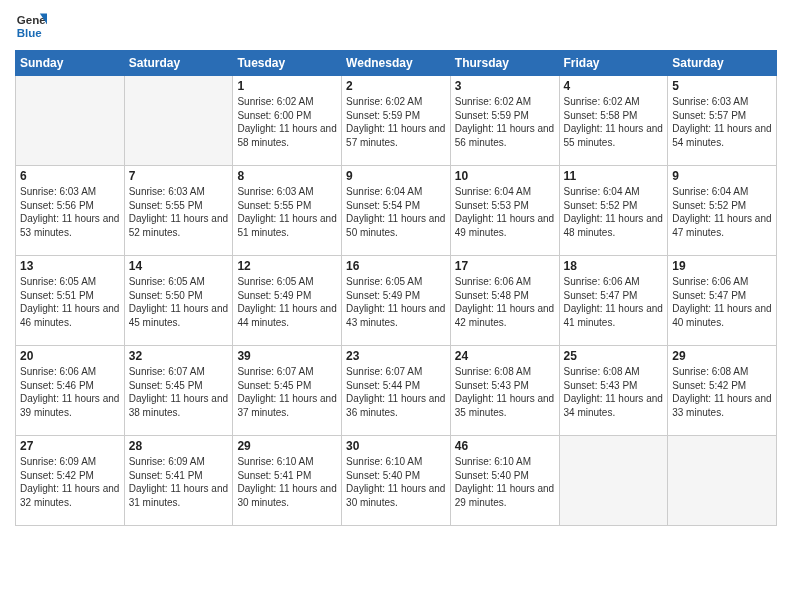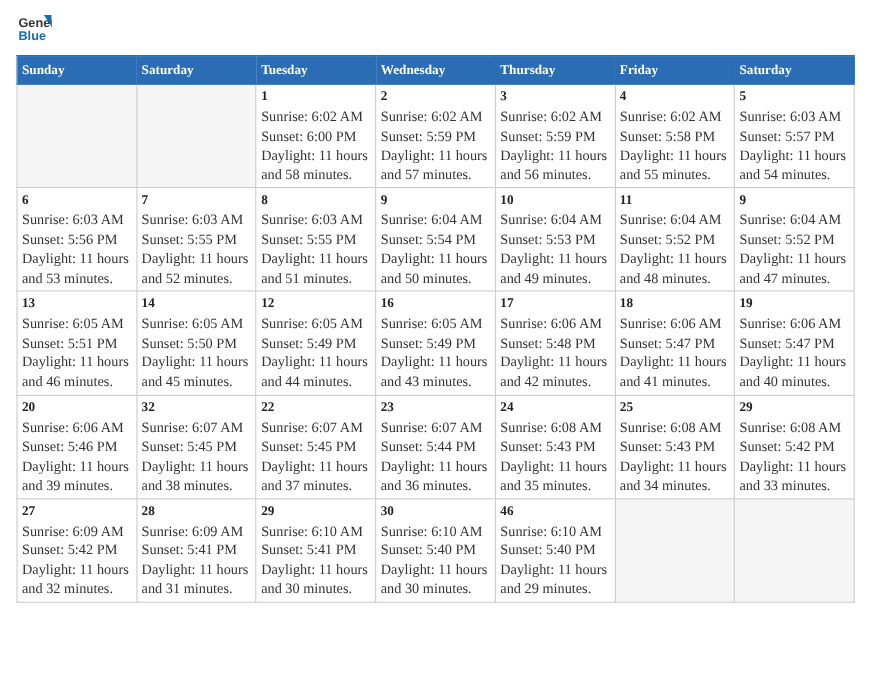--- a/index.html
+++ b/index.html
@@ -42,21 +42,20 @@
     }
     .location {
       font-size: 14px;
       color: #555;
       margin-top: 2px;
     }
     .calendar {
       width: 100%;
       border-collapse: collapse;
       font-size: 10.5px;
-      font-family: Liberation Serif, serif;
     }
     .calendar th {
       background: #2a6db5;
       color: #fff;
       padding: 5px 4px;
       text-align: left;
       font-size: 12px;
       font-weight: bold;
       border: 1px solid #2a6db5;
     }
@@ -71,21 +70,21 @@
     .calendar td.empty {
       background: #f5f5f5;
     }
     .day-num {
       font-size: 12px;
       font-weight: bold;
       margin-bottom: 2px;
       color: #222;
     }
     .cell-info {
-      font-size: 13px;
+      font-size: 10px;
       color: #333;
       line-height: 1.35;
     }
   </style>
 </head>
 <body>
 
 <div class="page">
   <div class="header">
     <div class="logo">
@@ -247,21 +246,21 @@
 Sunset: 5:46 PM
 Daylight: 11 hours and 39 minutes.</div>
           </td>
           <td>
             <div class="day-num">32</div>
             <div class="cell-info" style="white-space: pre-line;">Sunrise: 6:07 AM
 Sunset: 5:45 PM
 Daylight: 11 hours and 38 minutes.</div>
           </td>
           <td>
-            <div class="day-num">22</div>
+            <div class="day-num">39</div>
             <div class="cell-info" style="white-space: pre-line;">Sunrise: 6:07 AM
 Sunset: 5:45 PM
 Daylight: 11 hours and 37 minutes.</div>
           </td>
           <td>
             <div class="day-num">23</div>
             <div class="cell-info" style="white-space: pre-line;">Sunrise: 6:07 AM
 Sunset: 5:44 PM
 Daylight: 11 hours and 36 minutes.</div>
           </td>

